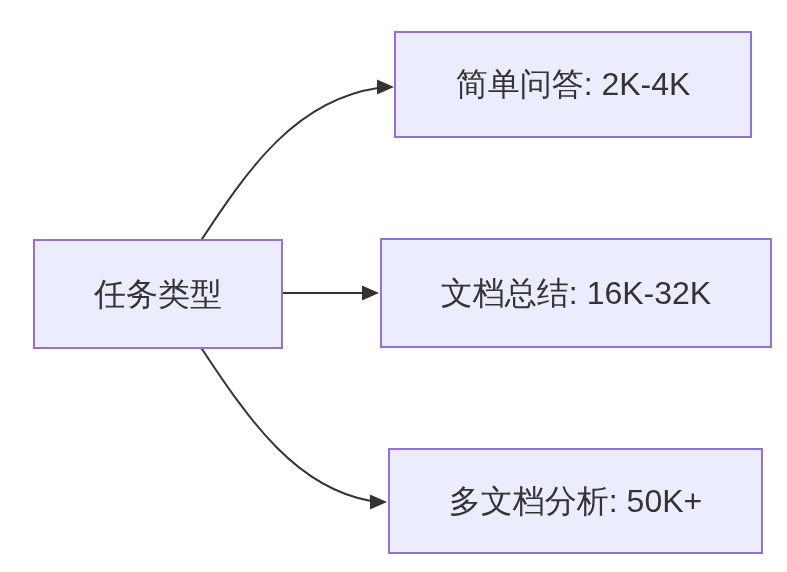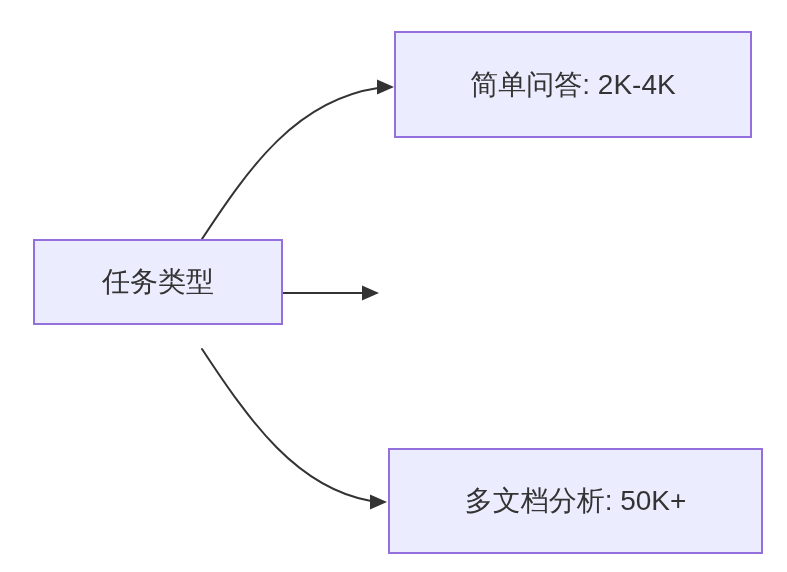--- a/index.html
+++ b/index.html
@@ -23,25 +23,25 @@
   }
   .node {
     position: absolute;
     background: #ECECFF;
     border: 2px solid #9370DB;
     box-sizing: border-box;
     display: flex;
     align-items: center;
     justify-content: center;
     color: #333333;
-    font-size: 28px;
+    font-size: 32px;
     line-height: 1.2;
     white-space: nowrap;
   }
-  #node-root    { left: 33px;  top: 239px; width: 250px; height: 86px; }
+  #node-root    { left: 33px;  top: 239px; width: 250px; height: 110px; }
   #node-qa      { left: 394px; top: 31px;  width: 358px; height: 107px; }
   #node-summary { left: 380px; top: 238px; width: 392px; height: 110px; }
   #node-multi   { left: 388px; top: 448px; width: 375px; height: 106px; }
 </style>
 </head>
 <body>
 
 <div class="canvas">
 
   <svg class="edges-layer" width="787" height="572" viewBox="0 0 787 572">
@@ -58,18 +58,21 @@
   </svg>
 
   <div class="node" id="node-root">
     <span>任务类型</span>
   </div>
 
   <div class="node" id="node-qa">
     <span>简单问答: 2K-4K</span>
   </div>
 
+  <div class="node" id="node-summary">
+    <span>文档总结: 16K-32K</span>
+  </div>
 
   <div class="node" id="node-multi">
     <span>多文档分析: 50K+</span>
   </div>
 
 </div>
 
 </body></html>

